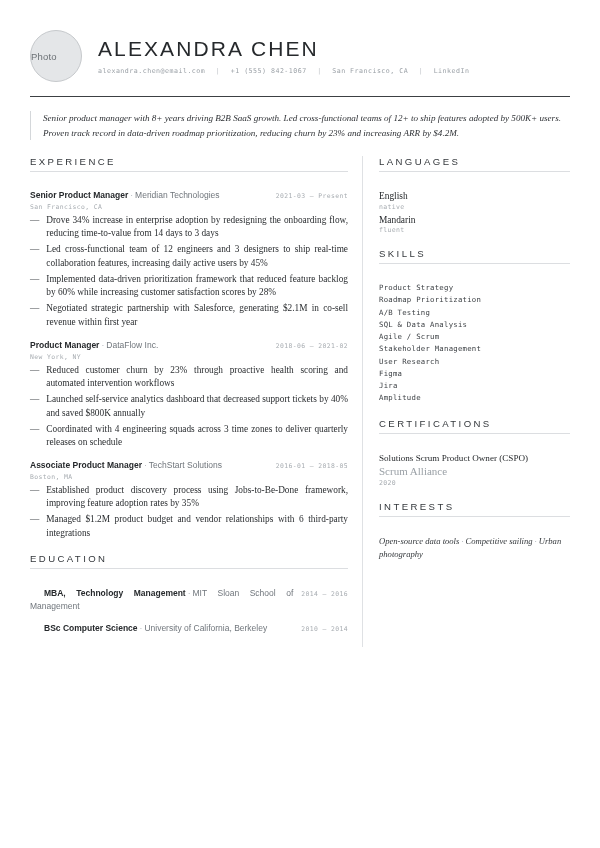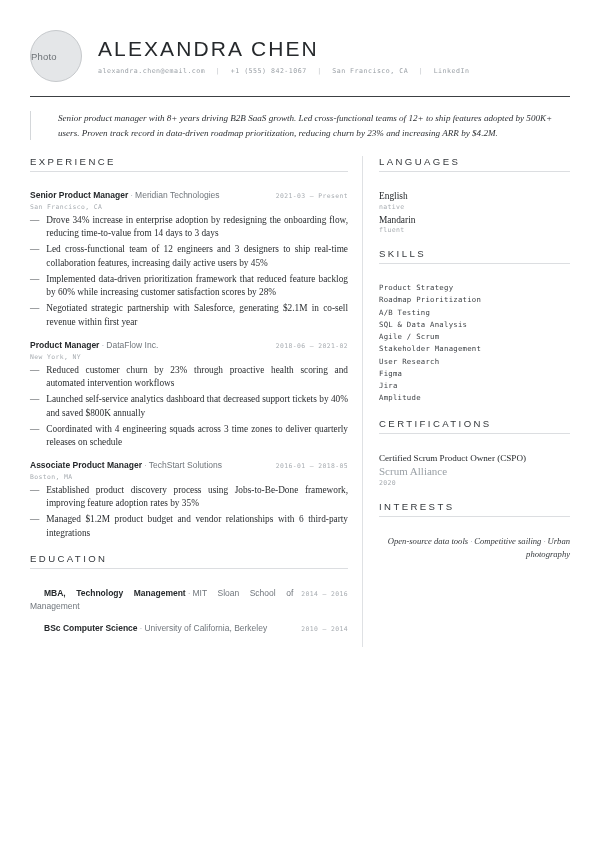--- a/index.html
+++ b/index.html
@@ -74,21 +74,20 @@
     padding-left: 12px;
     border-left: 1.6px solid #d4d7da;
   }
   .summary-text {
     font-family: "Liberation Serif", serif;
     font-style: italic;
     font-size: 9.1px;
     line-height: 1.62;
     color: #2e3135;
     text-align: left;
-    margin-left: 15px;
   }
 
   
   .body-cols {
     display: flex;
     align-items: stretch;
   }
   .col-left {
     width: 332px;
     flex: 0 0 332px;
@@ -251,21 +250,20 @@
     line-height: 1.4;
   }
 
   
   .interests-text {
     font-family: "Liberation Serif", serif;
     font-style: italic;
     font-size: 8.6px;
     line-height: 1.5;
     color: #33373b;
-    text-align: right;
   }
   .interest-sep { padding: 0 2px; color: #9aa0a6; }
 </style>
 </head>
 <body>
 
 <div class="page">
 
   <div class="header">
     <div class="photo-circle">
@@ -413,21 +411,21 @@
             <div class="skill-item">Figma</div>
             <div class="skill-item">Jira</div>
             <div class="skill-item">Amplitude</div>
           </div>
       </div>
 
       <div class="section">
         <div class="section-title">CERTIFICATIONS</div>
         <div id="certifications-list">
             <div class="cert-item">
-              <div class="cert-name">Certified Scrum Product Owner (CSPO)</div>
+              <div class="cert-name">Solutions Scrum Product Owner (CSPO)</div>
               <div class="cert-issuer">Scrum Alliance</div>
               <div class="cert-year">2020</div>
             </div>
           </div>
       </div>
 
       <div class="section">
         <div class="section-title">INTERESTS</div>
         <div class="interests-text" id="interests-text"><span>Open-source data tools</span><span class="interest-sep">·</span><span>Competitive sailing</span><span class="interest-sep">·</span><span>Urban photography</span></div>
       </div>

